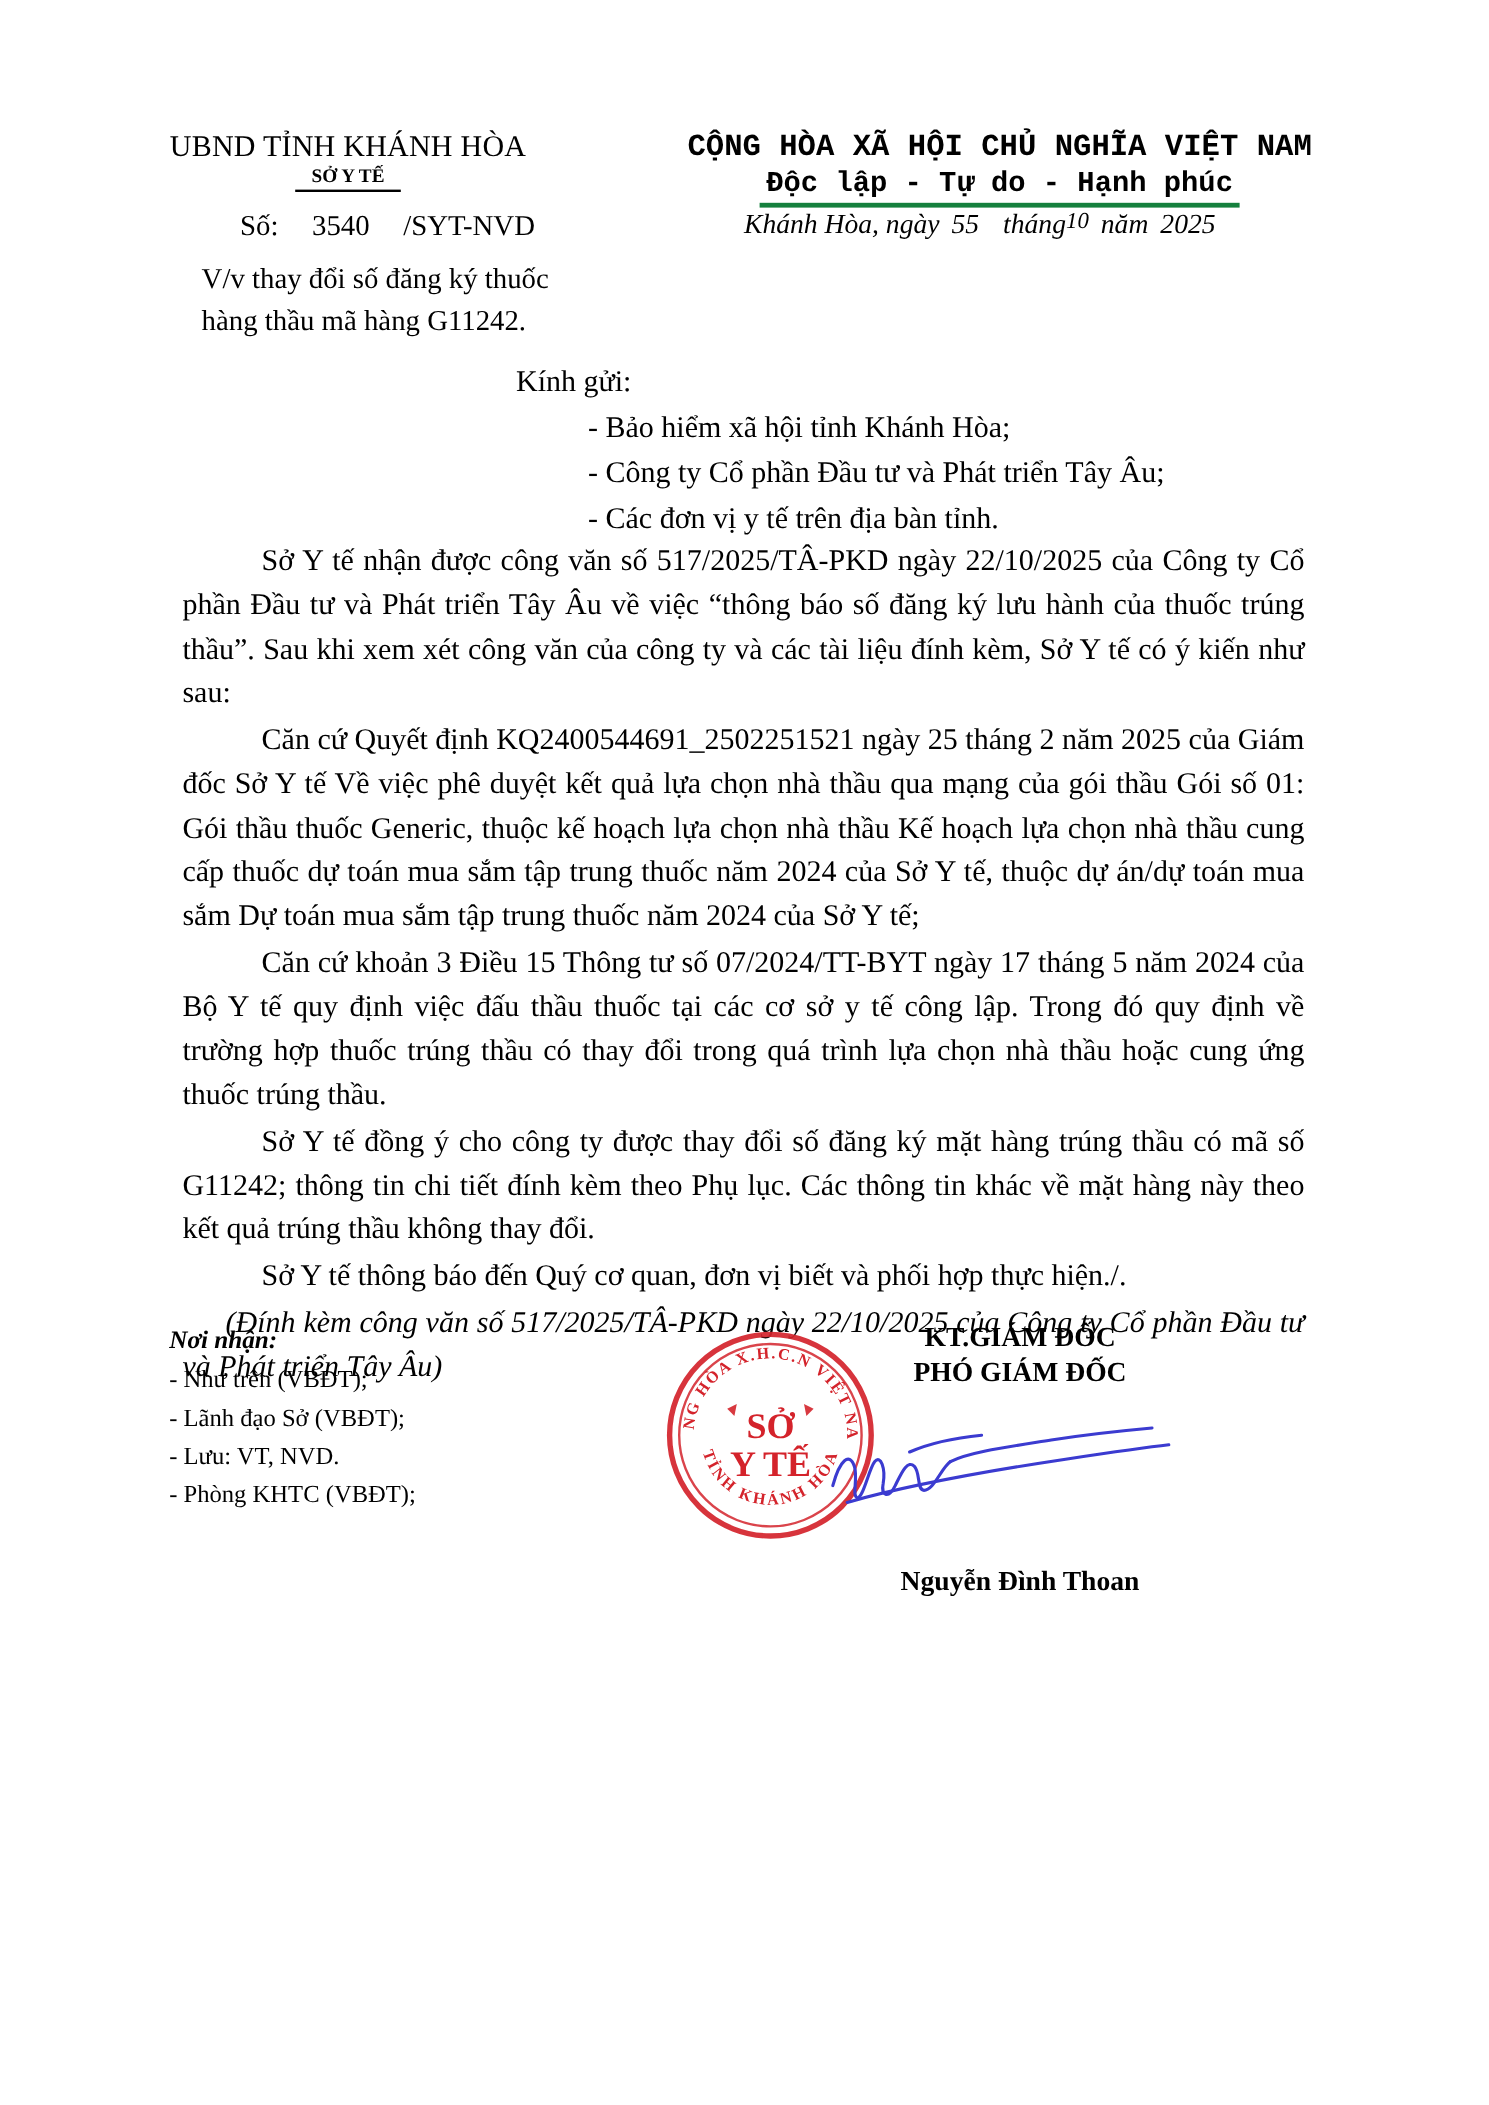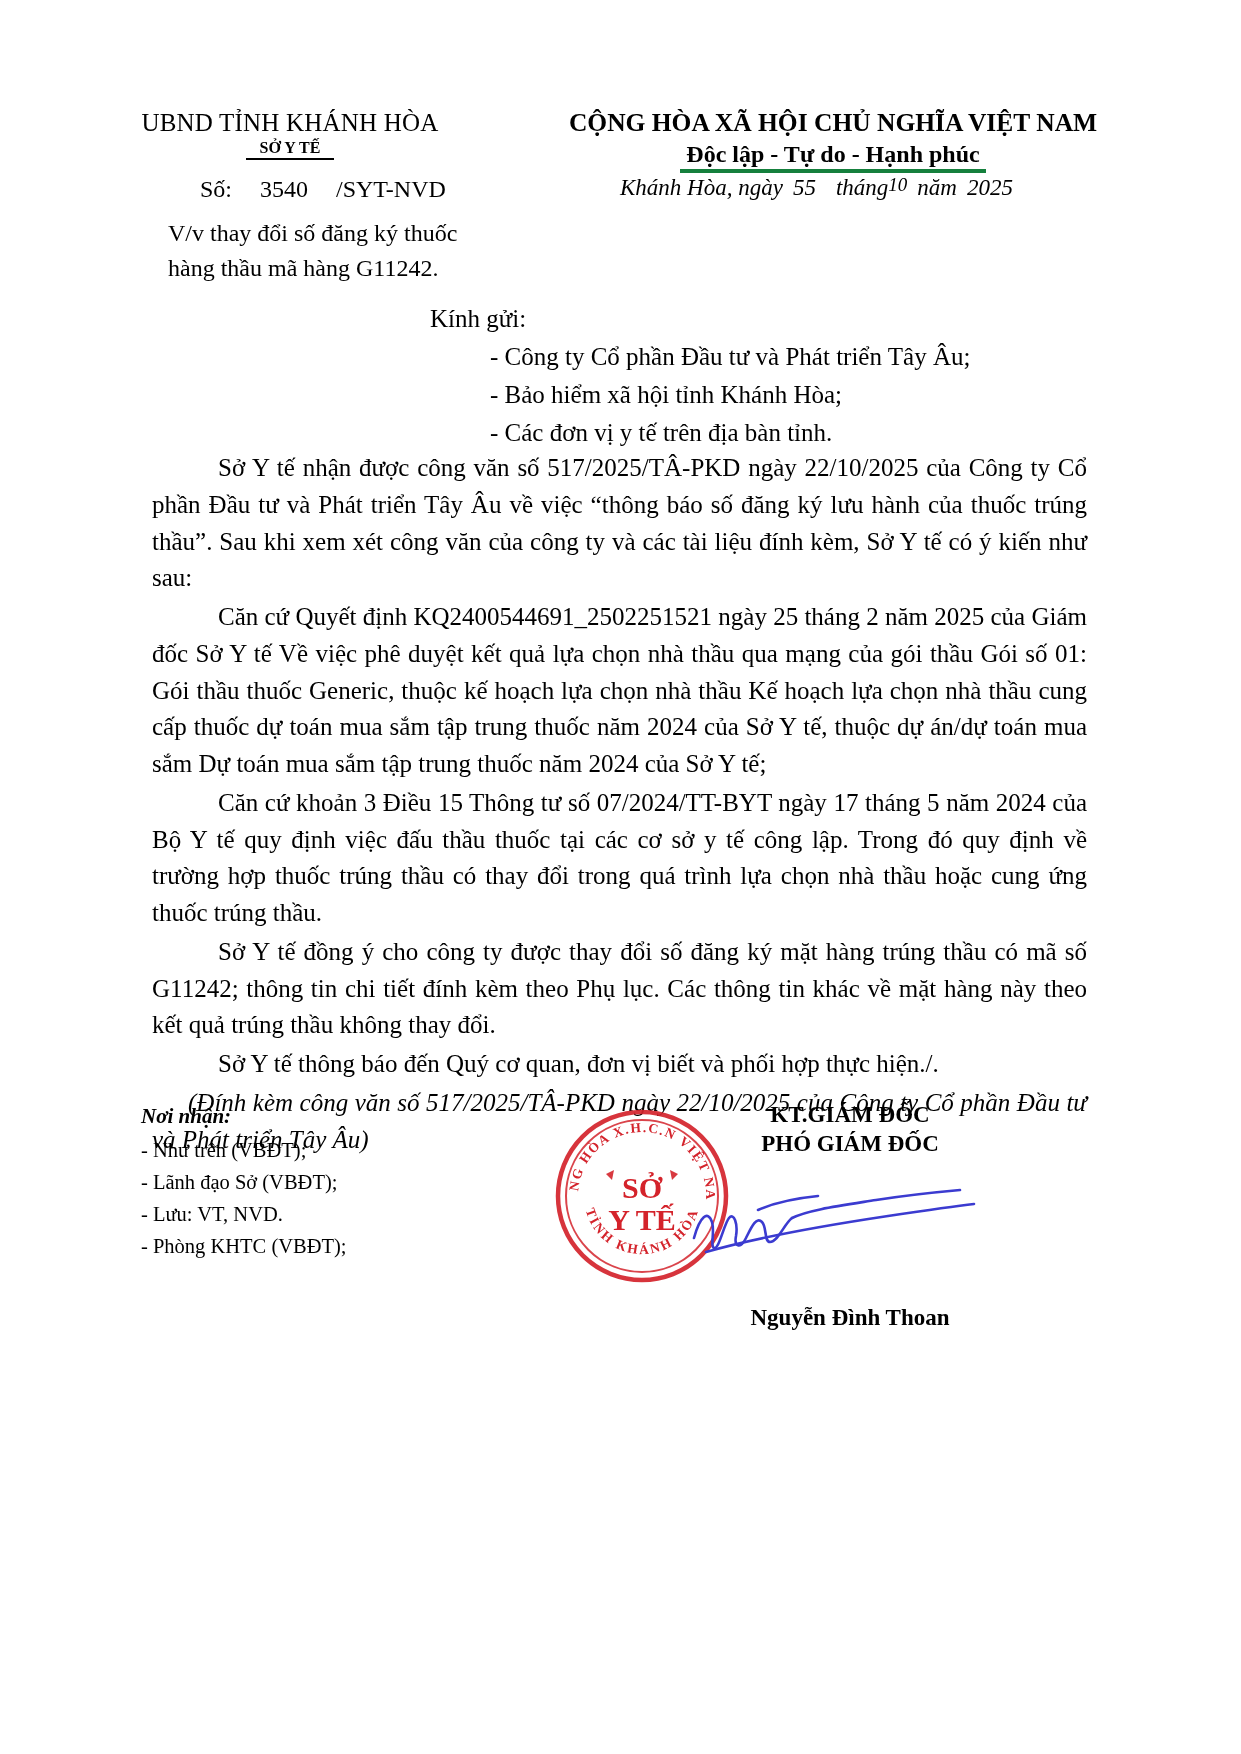--- a/index.html
+++ b/index.html
@@ -28,20 +28,21 @@
   }
   .hdr-left{
     width:390px;
     margin-left:95px;
     text-align:center;
   }
   .hdr-right{
     flex:1;
     text-align:center;
     padding-right:60px;
+    font-family:Liberation Mono, monospace;
   }
   .org-line1{
     font-size:25px;
     letter-spacing:.2px;
     line-height:1.18;
     white-space:nowrap;
   }
   .org-line2{
     font-size:16px;
     font-weight:bold;
@@ -208,22 +209,22 @@
   </div>
 
   <div class="subject">
     <div>V/v thay đổi số đăng ký thuốc</div>
     <div>hàng thầu mã hàng G11242.</div>
   </div>
 
   <div class="kinhgui">
     <div class="kg-title">Kính gửi:</div>
     <div class="kg-list">
+      <div class="kg-item">- Bảo hiểm xã hội tỉnh Khánh Hòa;</div>
       <div class="kg-item">- Công ty Cổ phần Đầu tư và Phát triển Tây Âu;</div>
-      <div class="kg-item">- Bảo hiểm xã hội tỉnh Khánh Hòa;</div>
       <div class="kg-item">- Các đơn vị y tế trên địa bàn tỉnh.</div>
     </div>
   </div>
 
   <div class="body">
     <p>Sở Y tế nhận được công văn số 517/2025/TÂ-PKD ngày 22/10/2025 của Công ty Cổ phần Đầu tư và Phát triển Tây Âu về việc “thông báo số đăng ký lưu hành của thuốc trúng thầu”. Sau khi xem xét công văn của công ty và các tài liệu đính kèm, Sở Y tế có ý kiến như sau:</p>
     <p>Căn cứ Quyết định KQ2400544691_2502251521 ngày 25 tháng 2 năm 2025 của Giám đốc Sở Y tế Về việc phê duyệt kết quả lựa chọn nhà thầu qua mạng của gói thầu Gói số 01: Gói thầu thuốc Generic, thuộc kế hoạch lựa chọn nhà thầu Kế hoạch lựa chọn nhà thầu cung cấp thuốc dự toán mua sắm tập trung thuốc năm 2024 của Sở Y tế, thuộc dự án/dự toán mua sắm Dự toán mua sắm tập trung thuốc năm 2024 của Sở Y tế;</p>
     <p>Căn cứ khoản 3 Điều 15 Thông tư số 07/2024/TT-BYT ngày 17 tháng 5 năm 2024 của Bộ Y tế quy định việc đấu thầu thuốc tại các cơ sở y tế công lập. Trong đó quy định về trường hợp thuốc trúng thầu có thay đổi trong quá trình lựa chọn nhà thầu hoặc cung ứng thuốc trúng thầu.</p>
     <p>Sở Y tế đồng ý cho công ty được thay đổi số đăng ký mặt hàng trúng thầu có mã số G11242; thông tin chi tiết đính kèm theo Phụ lục. Các thông tin khác về mặt hàng này theo kết quả trúng thầu không thay đổi.</p>
     <p>Sở Y tế thông báo đến Quý cơ quan, đơn vị biết và phối hợp thực hiện./.</p>

